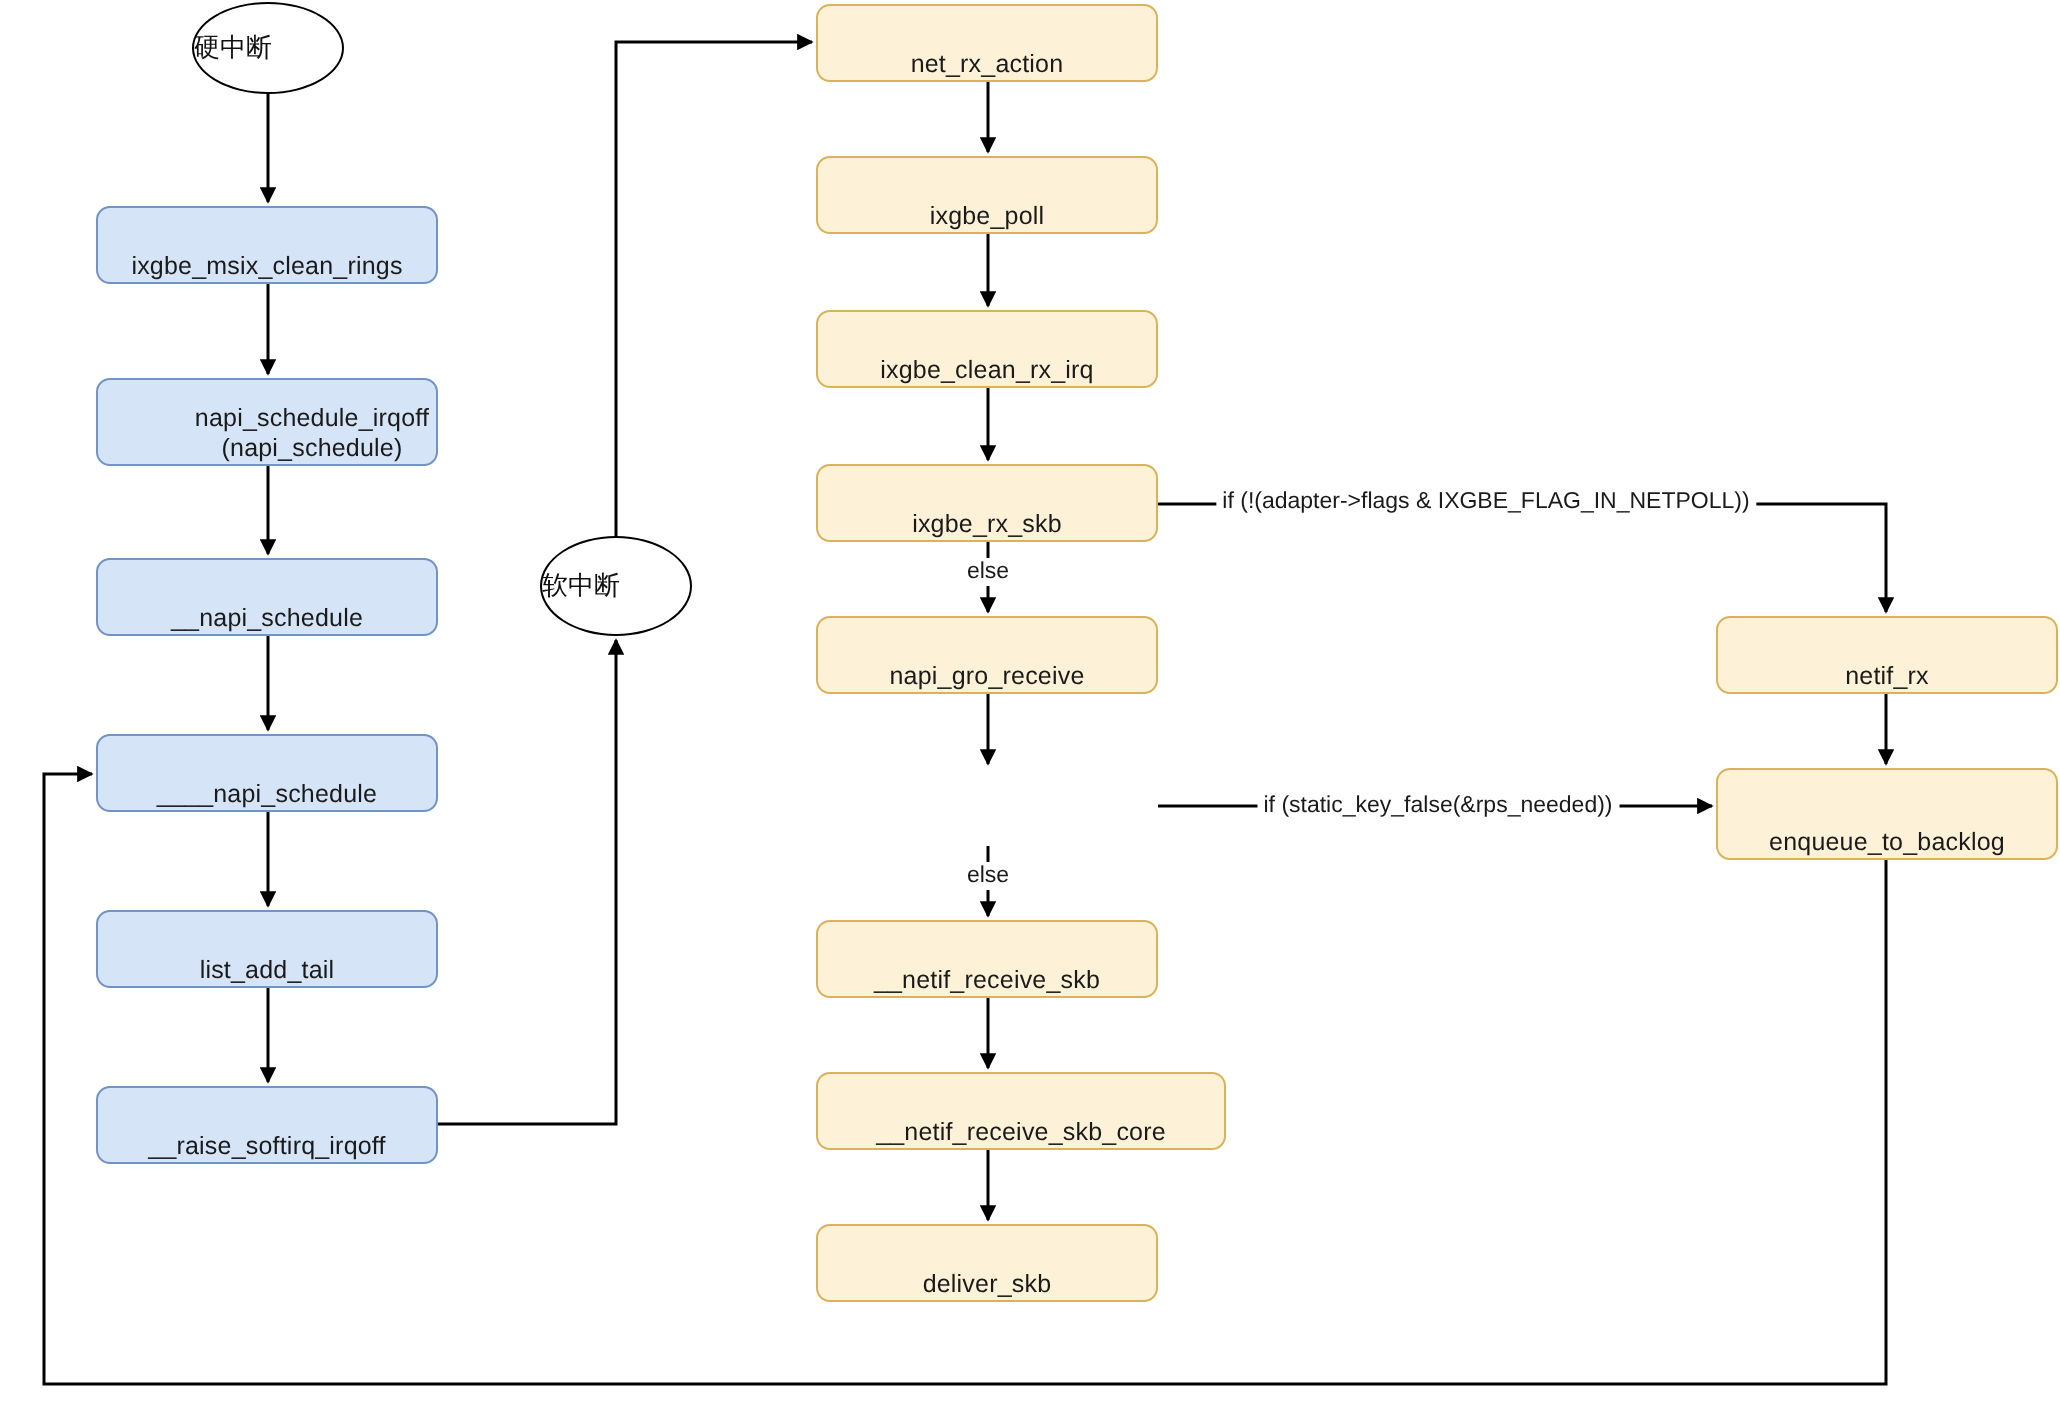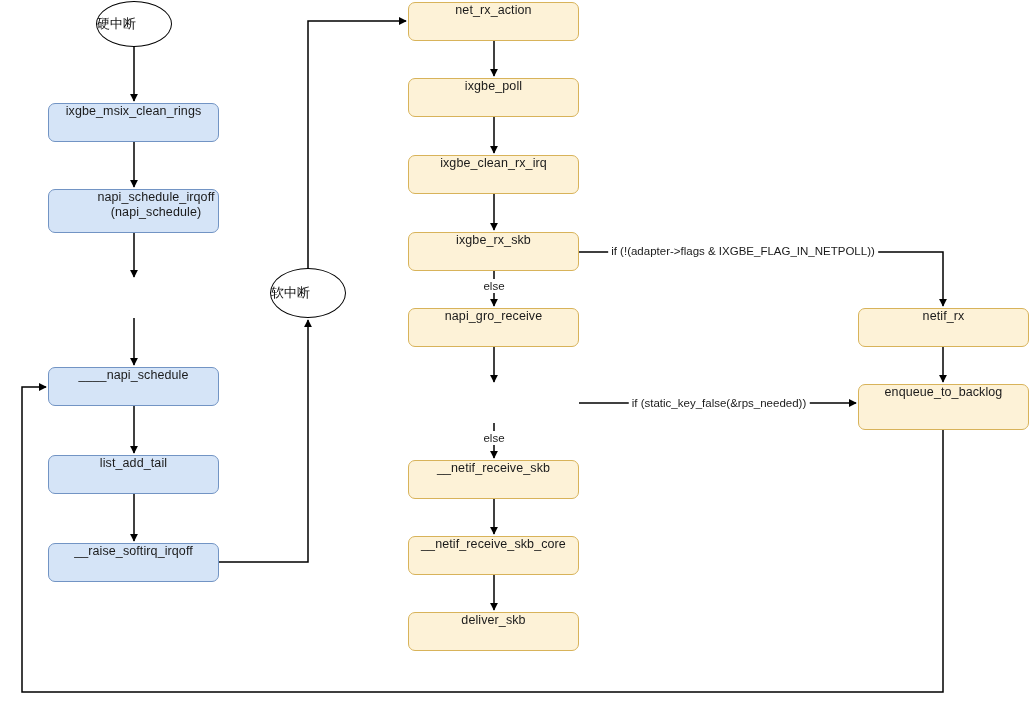--- a/index.html
+++ b/index.html
@@ -22,21 +22,21 @@
     left: 0;
     top: 0;
     width: 1030px;
     height: 702px;
     pointer-events: none;
   }
   .node {
     position: absolute;
     box-sizing: border-box;
     display: flex;
-    align-items: flex-start;
+    align-items: flex-end;
     justify-content: center;
     text-align: center;
     font-size: 12.5px;
     line-height: 15px;
     color: #1a1a1a;
     border-radius: 7px;
     white-space: pre-line;
     letter-spacing: 0.1px;
   }
   .node.blue {
@@ -123,20 +123,23 @@
     <span>软中断</span>
   </div>
 
   <div class="node blue" style="left:48px; top:103px; width:171px; height:39px;">
     <span>ixgbe_msix_clean_rings</span>
   </div>
   <div class="node blue" style="left:48px; top:189px; width:171px; height:44px;padding-left:45px;">
     <span>napi_schedule_irqoff
 (napi_schedule)</span>
   </div>
+  <div class="node blue" style="left:48px; top:279px; width:171px; height:39px;">
+    <span>__napi_schedule</span>
+  </div>
   <div class="node blue" style="left:48px; top:367px; width:171px; height:39px;">
     <span>____napi_schedule</span>
   </div>
   <div class="node blue" style="left:48px; top:455px; width:171px; height:39px;">
     <span>list_add_tail</span>
   </div>
   <div class="node blue" style="left:48px; top:543px; width:171px; height:39px;">
     <span>__raise_softirq_irqoff</span>
   </div>
 
@@ -151,21 +154,21 @@
   </div>
   <div class="node yellow" style="left:408px; top:232px; width:171px; height:39px;">
     <span>ixgbe_rx_skb</span>
   </div>
   <div class="node yellow" style="left:408px; top:308px; width:171px; height:39px;">
     <span>napi_gro_receive</span>
   </div>
   <div class="node yellow" style="left:408px; top:460px; width:171px; height:39px;">
     <span>__netif_receive_skb</span>
   </div>
-  <div class="node yellow" style="left:408px; top:536px; width:171px; height:39px;">
+  <div class="node yellow" style="left:408px; top:536px; width:205px; height:39px;">
     <span>__netif_receive_skb_core</span>
   </div>
   <div class="node yellow" style="left:408px; top:612px; width:171px; height:39px;">
     <span>deliver_skb</span>
   </div>
 
   <div class="node yellow" style="left:858px; top:308px; width:171px; height:39px;">
     <span>netif_rx</span>
   </div>
   <div class="node yellow" style="left:858px; top:384px; width:171px; height:46px;">

